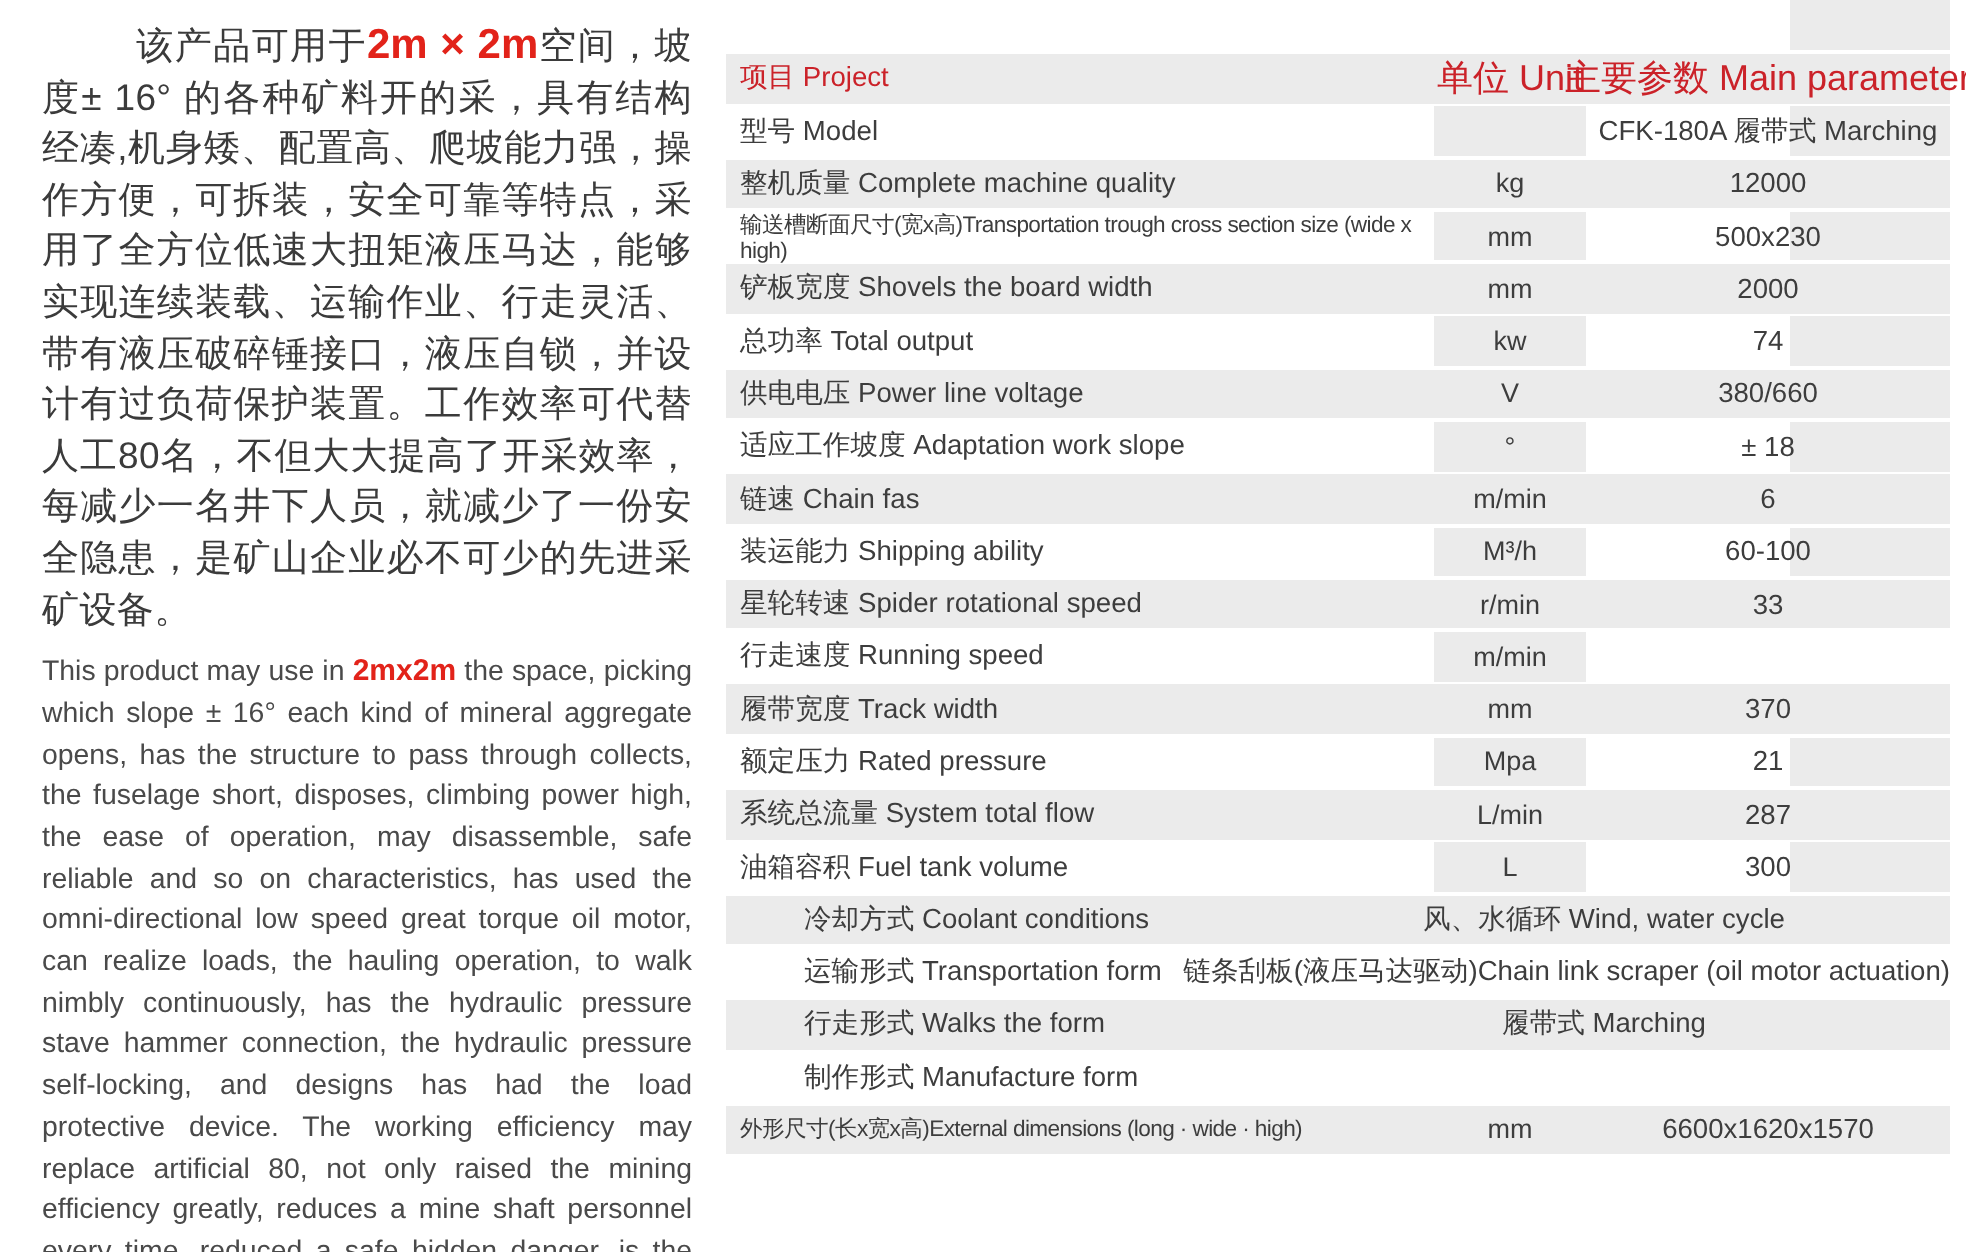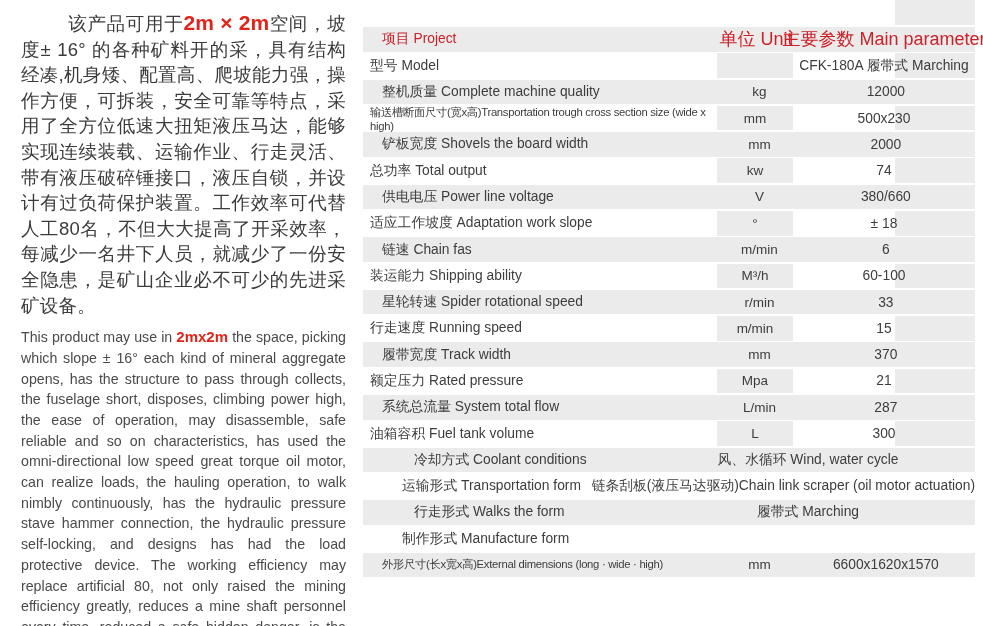--- a/index.html
+++ b/index.html
@@ -28,21 +28,21 @@
   .top-filler { position:absolute; left:532px; top:0; width:80px; height:25px; background:#ebebeb; }
   .rows { position:absolute; left:0; top:27px; width:612px; }
   .t-row { display:flex; height:24.6px; margin-bottom:1.7px; align-items:stretch; }
   .t-row > div { display:flex; align-items:center; }
   .t-label { width:350px; padding-left:7px; margin-right:4px; font-size:13.8px; }
   .t-label.small { font-size:11.3px; letter-spacing:-0.3px; }
   .t-label-span { width:230px;margin-left:32px; }
   .t-unit  { width:76px; justify-content:center; font-size:13.5px; }
   .t-value { width:182px; justify-content:center; font-size:13.8px; white-space:nowrap; }
   .t-span-value { flex:1; justify-content:center; font-size:13.8px; white-space:nowrap; }
-  .srow { background:#ebebeb;padding-left:12px; }
+  .srow { background:#ebebeb; }
   .wrow { background:#ffffff; }
   .wrow .t-unit { background:#ebebeb; }
   .wrow .t-value { background:linear-gradient(90deg,#ffffff 0,#ffffff 102px,#ebebeb 102px); }
   .t-value span { position:relative; }
   .header-row { color:#cb2229; }
   .header-row .t-label { font-weight:normal; }
   .header-row .t-unit, .header-row .t-value { font-size:18px; }
   .t-note {
     position:absolute; top:585px; left:0; width:612px;
     text-align:right; font-size:14px; color:#ef4444; letter-spacing:0.5px;margin-top:48px;
@@ -132,23 +132,20 @@
       <div class="t-row srow">
         <div class="t-label">星轮转速 Spider rotational speed</div>
         <div class="t-unit">r/min</div>
         <div class="t-value">
           <span>33</span>
         </div>
       </div>
       <div class="t-row wrow">
         <div class="t-label">行走速度 Running speed</div>
         <div class="t-unit">m/min</div>
-        <div class="t-value">
-          <span>15</span>
-        </div>
       </div>
       <div class="t-row srow">
         <div class="t-label">履带宽度 Track width</div>
         <div class="t-unit">mm</div>
         <div class="t-value">
           <span>370</span>
         </div>
       </div>
       <div class="t-row wrow">
         <div class="t-label">额定压力 Rated pressure</div>

